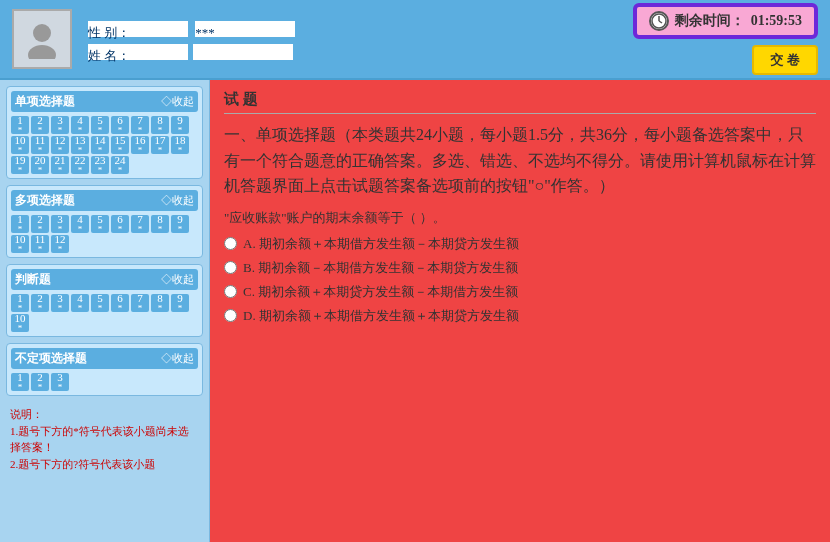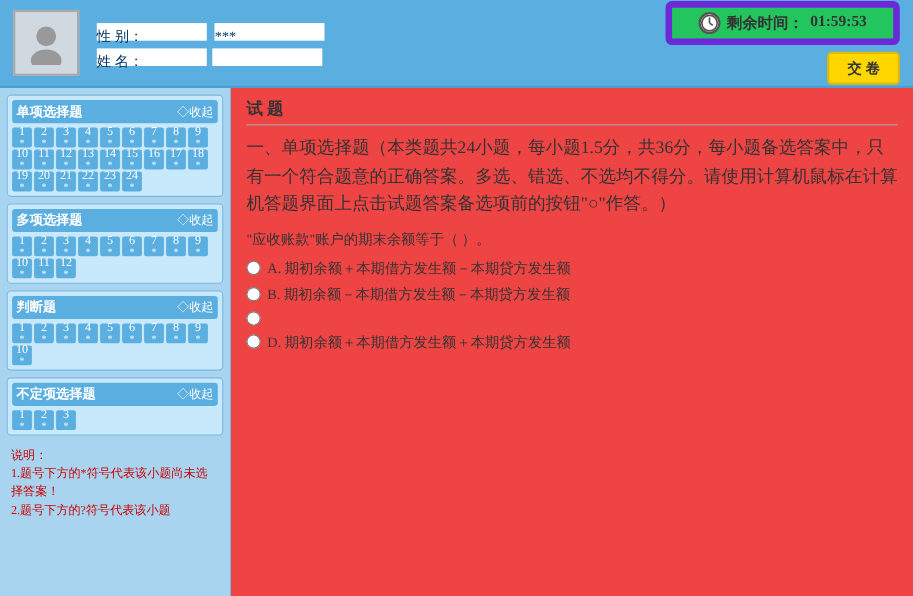--- a/index.html
+++ b/index.html
@@ -47,24 +47,24 @@
       vertical-align: middle;
     }
     .timer-area {
       margin-left: auto;
       display: flex;
       flex-direction: column;
       align-items: flex-end;
       gap: 6px;
     }
     .timer-box {
-      background: #22c55e;
-      border: 6px solid #6d28d9;
+      background: #f9a8d4;
+      border: 4px solid #6d28d9;
       border-radius: 6px;
-      padding: 4px 24px;
+      padding: 4px 12px;
       display: flex;
       align-items: center;
       gap: 6px;
       font-weight: bold;
       color: #333;
       font-size: 14px;
     }
     .timer-icon {
       width: 20px;
       height: 20px;
@@ -510,20 +510,21 @@
     <li>
           <input type="radio" name="q1" style="">
           <span>A. 期初余额＋本期借方发生额－本期贷方发生额</span>
         </li>
         <li>
           <input type="radio" name="q1" style="">
           <span>B. 期初余额－本期借方发生额－本期贷方发生额</span>
         </li>
         <li>
           <input type="radio" name="q1" style="">
+          <span>C. 期初余额＋本期贷方发生额－本期借方发生额</span>
         </li>
         <li>
           <input type="radio" name="q1" style="">
           <span>D. 期初余额＋本期借方发生额＋本期贷方发生额</span>
         </li>
       </ul>
   </div>
 
 </div>
 

